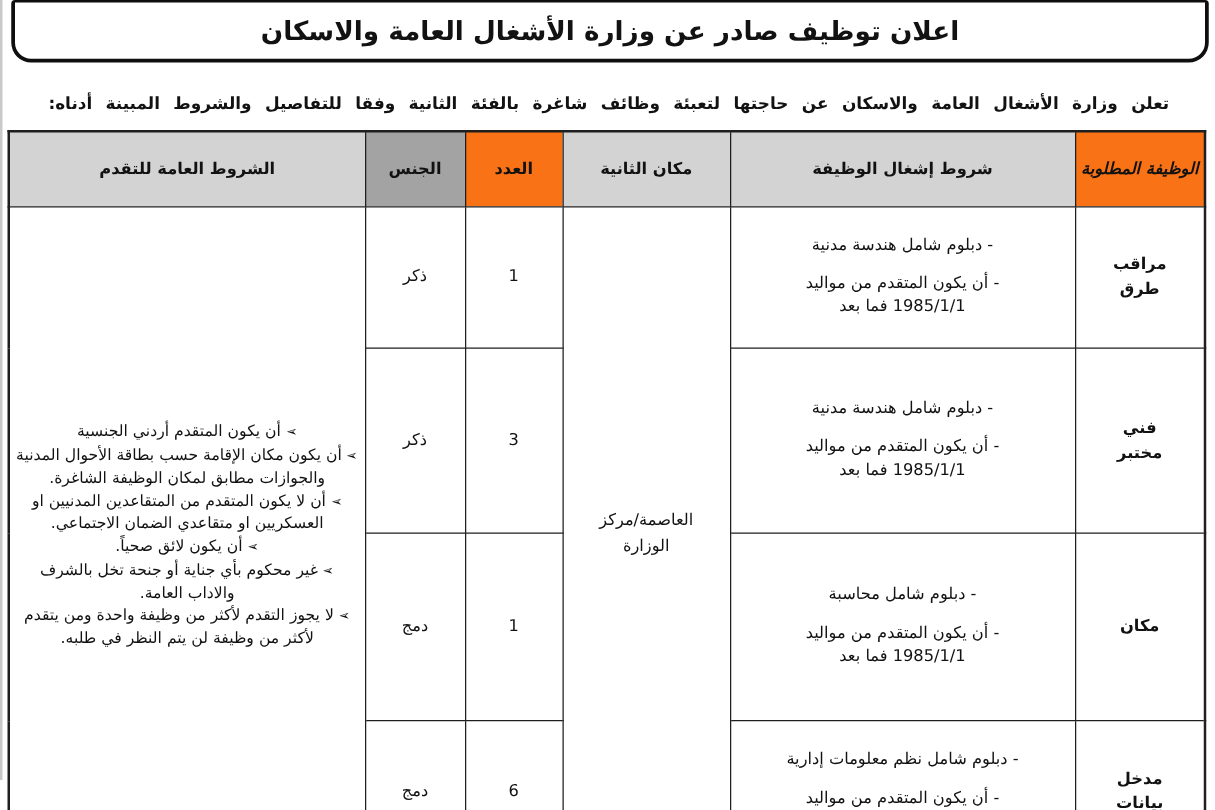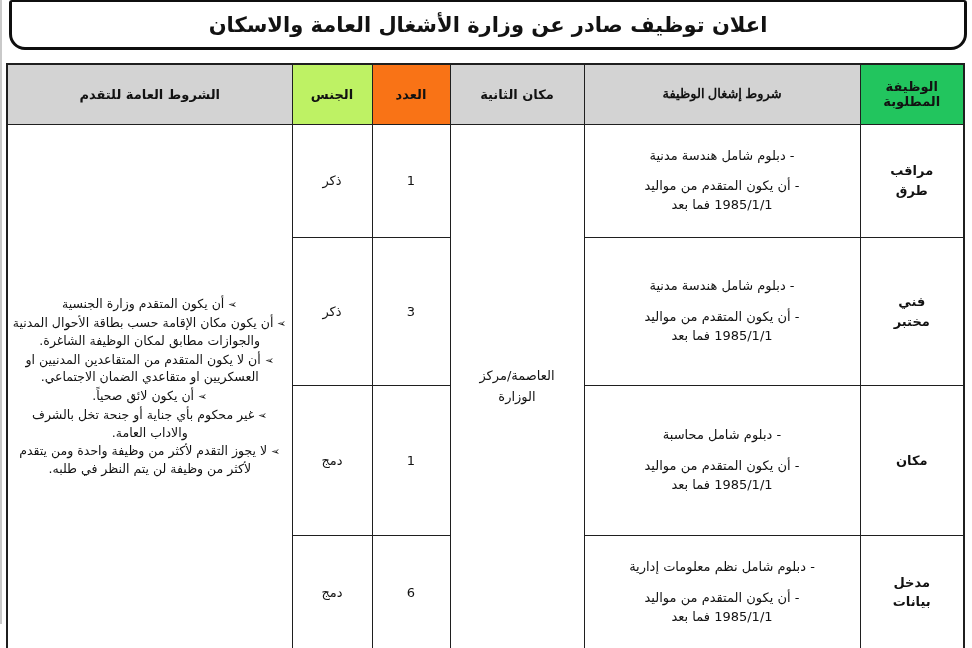--- a/index.html
+++ b/index.html
@@ -93,53 +93,54 @@
 </style>
 </head>
 <body>
 
 <div class="page">
 
   <div class="title-box">
     <h1>اعلان توظيف صادر عن وزارة الأشغال العامة والاسكان</h1>
   </div>
 
+  <p class="intro">تعلن وزارة الأشغال العامة والاسكان عن حاجتها لتعبئة وظائف شاغرة بالفئة الثانية وفقا للتفاصيل والشروط المبينة أدناه:</p>
 
   <table class="jobs">
     <colgroup>
       <col style="width:104px">
       <col style="width:276px">
       <col style="width:134px">
       <col style="width:78px">
       <col style="width:80px">
       <col style="width:285px">
     </colgroup>
     <thead>
       <tr>
-        <th class="hdr" style="background: #22c55e;">الوظيفة المطلوبة</th>
-        <th class="hdr" style="background: rgb(211, 211, 211); font-family: Liberation Serif, serif;">شروط إشغال الوظيفة</th>
+        <th class="hdr" style="background: #f97316; font-style: italic;">الوظيفة المطلوبة</th>
+        <th class="hdr" style="background: rgb(211, 211, 211);">شروط إشغال الوظيفة</th>
         <th class="hdr" style="background: rgb(211, 211, 211);">مكان الثانية</th>
         <th class="hdr" style="background: #f97316;">العدد</th>
-        <th class="hdr" style="background: #bef264;">الجنس</th>
+        <th class="hdr" style="background: #a3a3a3;">الجنس</th>
         <th class="hdr" style="background: rgb(211, 211, 211);">الشروط العامة للتقدم</th>
       </tr>
     </thead>
     <tbody>
       <tr class="r1">
         <td class="job"><span>مراقب طرق</span></td>
         <td class="reqs">
           <div class="req">- دبلوم شامل هندسة مدنية</div>
           <div class="req">- أن يكون المتقدم من مواليد 1985/1/1 فما بعد</div>
         </td>
         <td class="loc" rowspan="4"><span>العاصمة/مركز الوزارة</span></td>
         <td class="cnt">1</td>
         <td class="gen">ذكر</td>
         <td class="conds" rowspan="4">
           <div class="cond-item">
-            <span class="marker">➢</span><span class="cond-text">أن يكون المتقدم وزارة الجنسية</span>
+            <span class="marker">➢</span><span class="cond-text">أن يكون المتقدم أردني الجنسية</span>
           </div>
           <div class="cond-item">
             <span class="marker">➢</span><span class="cond-text">أن يكون مكان الإقامة حسب بطاقة الأحوال المدنية والجوازات مطابق لمكان الوظيفة الشاغرة.</span>
           </div>
           <div class="cond-item">
             <span class="marker">➢</span><span class="cond-text">أن لا يكون المتقدم من المتقاعدين المدنيين او العسكريين او متقاعدي الضمان الاجتماعي.</span>
           </div>
           <div class="cond-item">
             <span class="marker">➢</span><span class="cond-text">أن يكون لائق صحياً.</span>
           </div>

